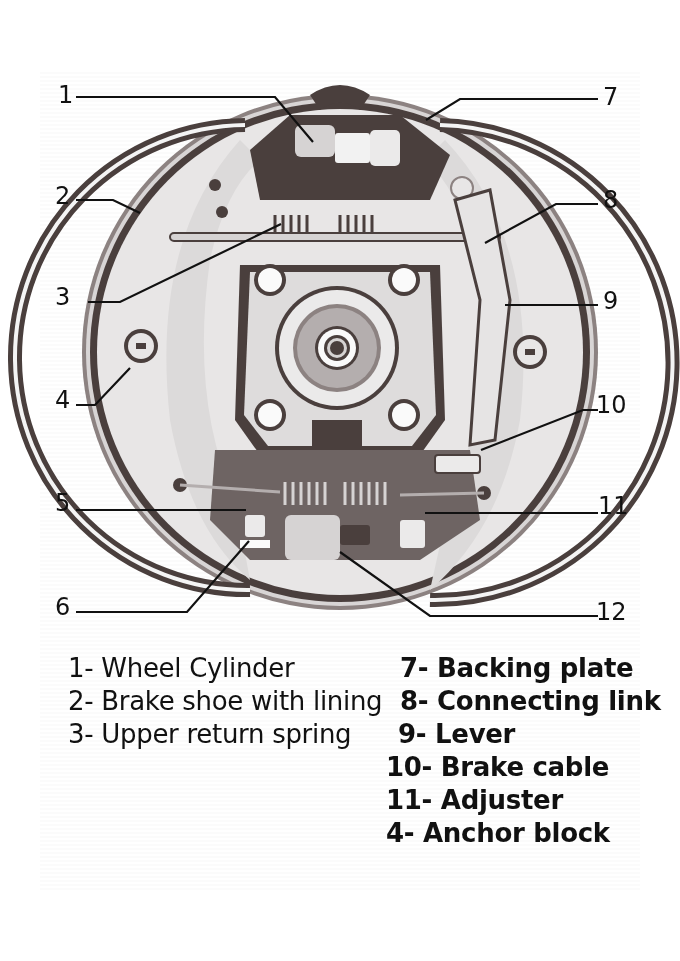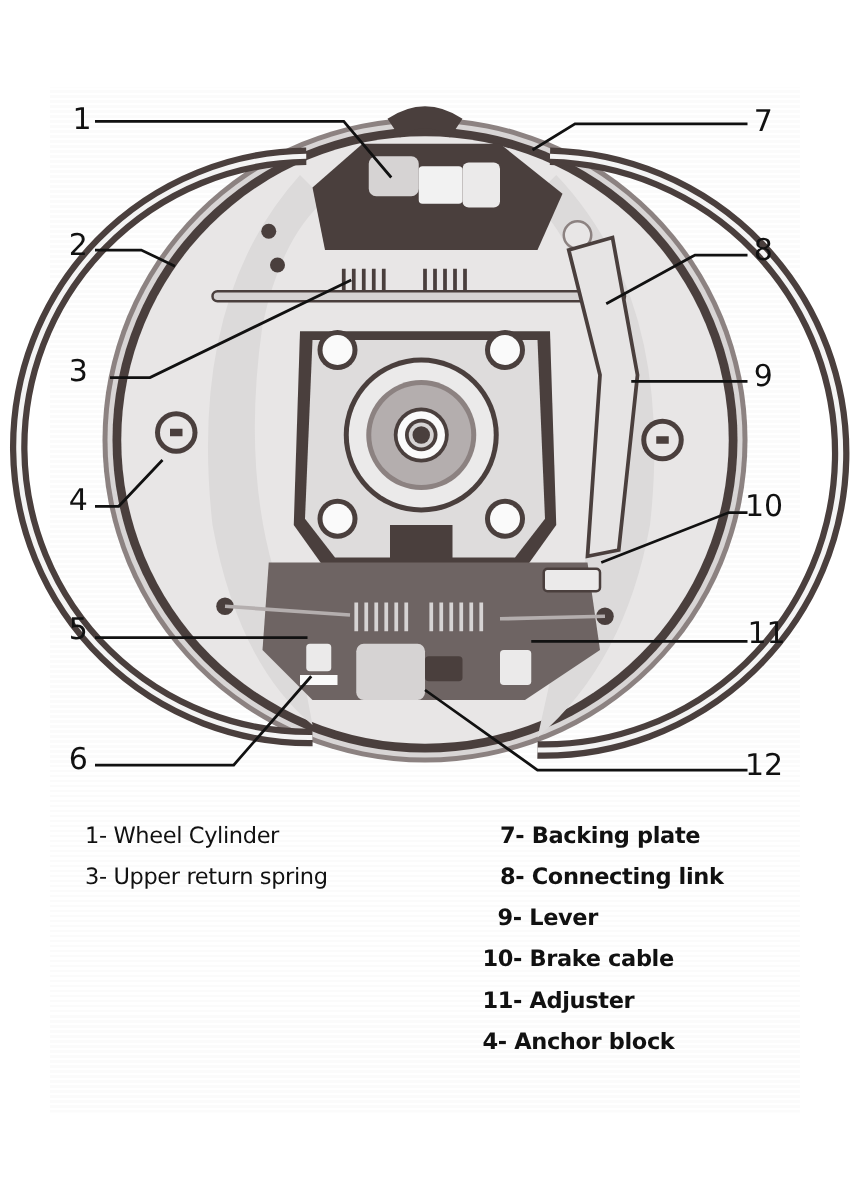--- a/index.html
+++ b/index.html
@@ -7,21 +7,21 @@
          font-family: "DejaVu Sans", sans-serif; }
   #stage { position: absolute; left: 0; top: 0; width: 680px; height: 961px; }
   .bg-tex { position: absolute; left: 40px; top: 70px; width: 600px; height: 820px;
             background: repeating-linear-gradient(0deg, #fbfbfb 0px, #fbfbfb 2px, #ffffff 2px, #ffffff 4px); }
   svg#diagram { position: absolute; left: 0; top: 0; }
   .callout-num { font-family: "DejaVu Sans", sans-serif; font-size: 24px; fill: #111; }
   .legend { position: absolute; left: 68px; top: 652px; width: 580px; }
   .legend-col { position: absolute; top: 0; }
   .legend-col.left { left: 0; }
   .legend-col.right { left: 318px; font-weight: bold; }
-  .legend-item { height: 33px; line-height: 33px; font-size: 18px; color: #111;
+  .legend-item { height: 33px; line-height: 33px; font-size: 26px; color: #111;
                  white-space: nowrap; font-family: "DejaVu Sans", sans-serif; letter-spacing: -0.3px; }
 </style>
 </head>
 <body>
 
 <div id="stage">
   <div class="bg-tex"></div>
 
   <svg id="diagram" width="680" height="961" viewBox="0 0 680 961">
 
@@ -159,20 +159,21 @@
       <text class="callout-num" x="603" y="309">9</text>
       <text class="callout-num" x="596" y="413">10</text>
       <text class="callout-num" x="598" y="514">11</text>
       <text class="callout-num" x="596" y="620">12</text>
     </g>
   </svg>
 
   <div class="legend">
     <div class="legend-col left">
       <div class="legend-item">1- Wheel Cylinder</div>
+      <div class="legend-item">2- Brake shoe with lining</div>
       <div class="legend-item">3- Upper return spring</div>
     </div>
     <div class="legend-col right">
       <div class="legend-item" style="padding-left:14px">7- Backing plate</div>
       <div class="legend-item" style="padding-left:14px">8- Connecting link</div>
       <div class="legend-item" style="padding-left:12px">9- Lever</div>
       <div class="legend-item">10- Brake cable</div>
       <div class="legend-item">11- Adjuster</div>
       <div class="legend-item">4- Anchor block</div>
     </div>

